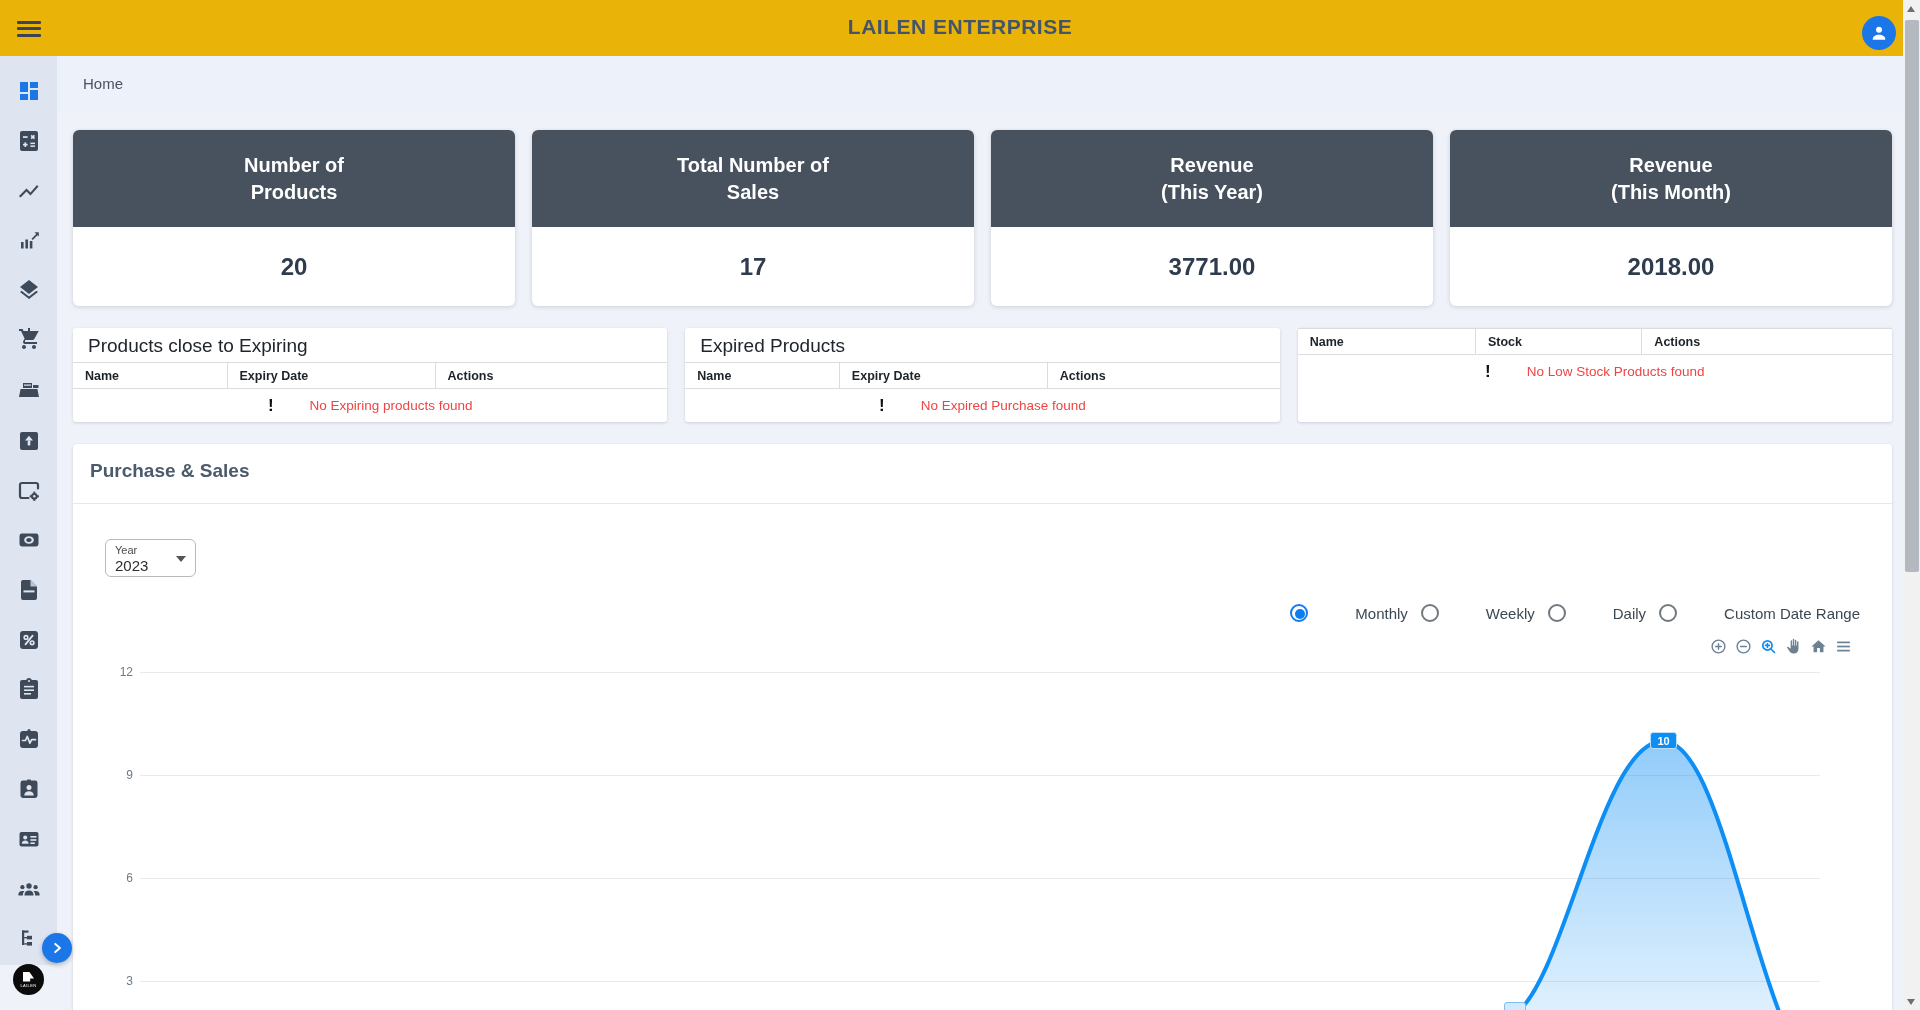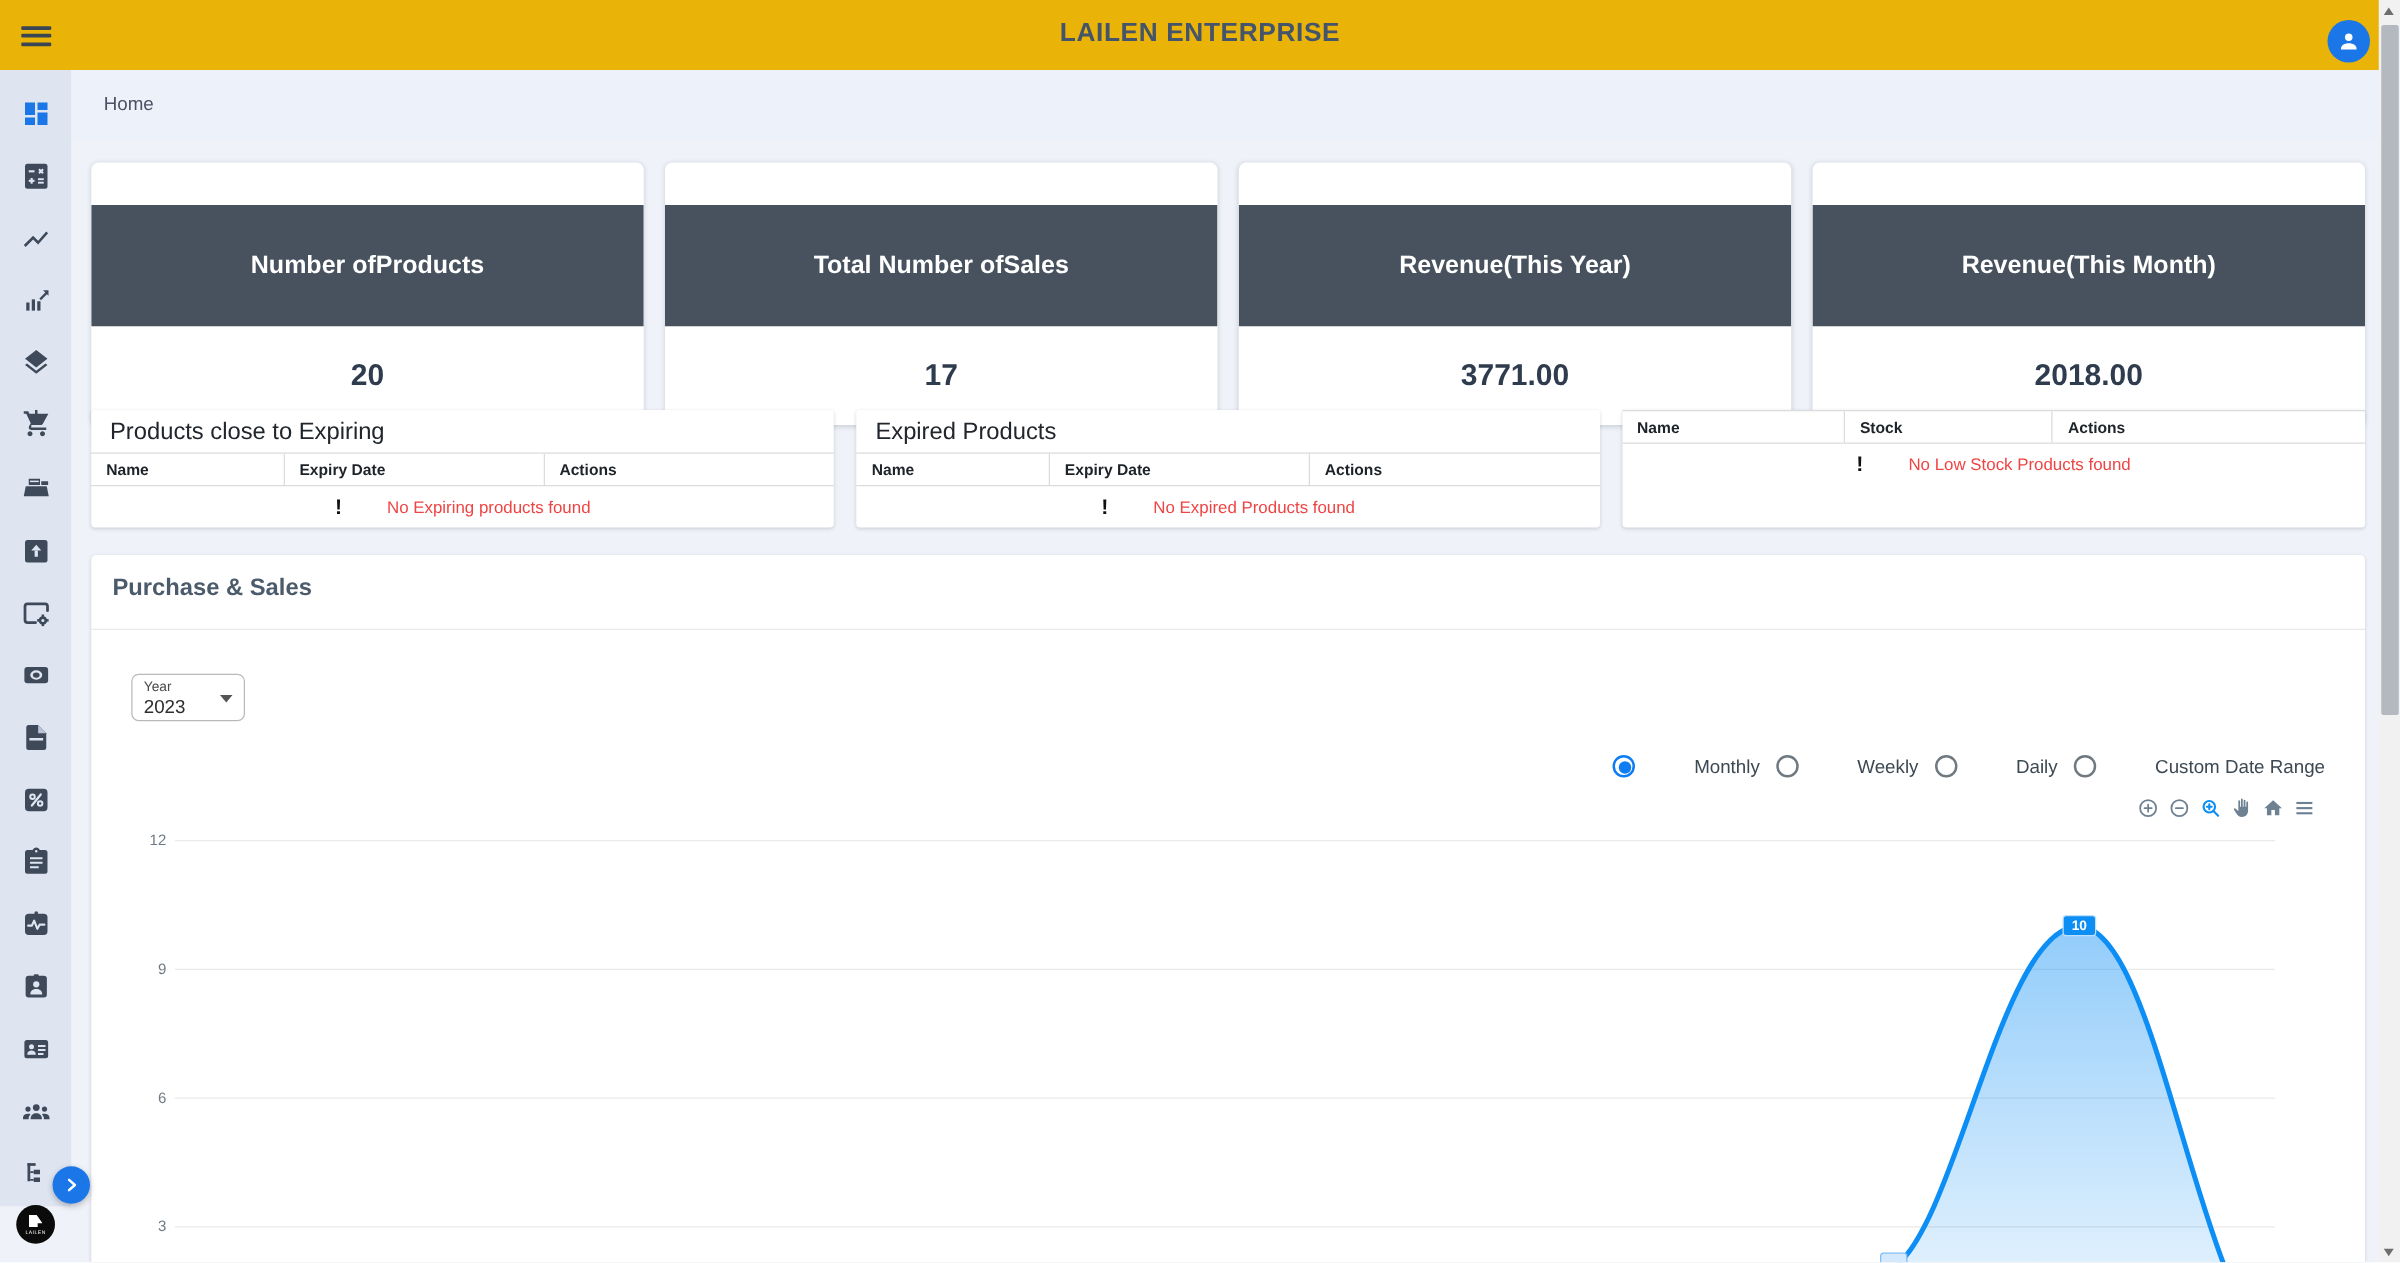--- a/index.html
+++ b/index.html
@@ -30,22 +30,22 @@
   .logo-dot .glyph { width:11px; height:10px; background:#fff; clip-path:polygon(0 0, 55% 0, 100% 70%, 65% 70%, 65% 100%, 0 100%); }
   .logo-dot .txt { color:#fff; font-size:4px; letter-spacing:.4px; margin-top:1px; }
 
   
   .breadcrumb { position:absolute; left:57px; top:56px; width:1846px; height:56px; background:#edf1fa; }
   .breadcrumb span { position:absolute; left:26px; top:19px; font-size:15px; color:#4a5263; }
 
   
   .cards { position:absolute; left:73px; top:130px; width:1819px; display:flex; gap:17px; }
   .card { flex:1; background:#fff; border-radius:6px; box-shadow:0 1px 4px rgba(40,50,70,.18); overflow:hidden; }
-  .card-head { height:97px; background:#47525e; color:#fff; display:flex; flex-direction:row;
-               align-items:center; justify-content:center; font-size:20px; font-weight:600; line-height:27px;margin-top:34px; }
+  .card-head { height:97px; background:#47525e; color:#fff; display:flex; flex-direction:column;
+               align-items:center; justify-content:center; font-size:20px; font-weight:600; line-height:27px; }
   .card-body { height:79px; display:flex; align-items:center; justify-content:center;
                font-size:24px; font-weight:700; color:#2f3c4e; }
 
   
   .tables { position:absolute; left:73px; top:328px; width:1819px; display:flex; gap:18px; }
   .tpanel { flex:1; background:#fff; border-radius:3px; box-shadow:0 1px 3px rgba(40,50,70,.18); }
   .tpanel-title { padding:7px 15px 5px; font-size:19px; font-weight:500; color:#20262c; }
   .thead { display:flex; border-top:1px solid #dcdcdc; border-bottom:1px solid #dcdcdc; height:27px; }
   .th { font-size:12.5px; font-weight:700; color:#1d2329; padding:6px 12px; border-right:1px solid #dcdcdc; }
   .th:last-child { border-right:none; }
@@ -326,21 +326,21 @@
     </div>
     <div class="tpanel">
       <div class="tpanel-title">Expired Products</div>
       <div class="thead">
         <div class="th c1">Name</div>
         <div class="th c2">Expiry Date</div>
         <div class="th c3">Actions</div>
       </div>
       <div class="trow">
         <span class="excl">!</span>
-        <span class="empty-msg">No Expired Products found</span>
+        <span class="empty-msg">No Expired Purchase found</span>
       </div>
     </div>
     <div class="tpanel">
       <div class="thead">
         <div class="th c1" style="width:30%">Name</div>
         <div class="th c2" style="width:28%">Stock</div>
         <div class="th c3" style="width:42%">Actions</div>
       </div>
       <div class="trow">
         <span class="excl">!</span>

